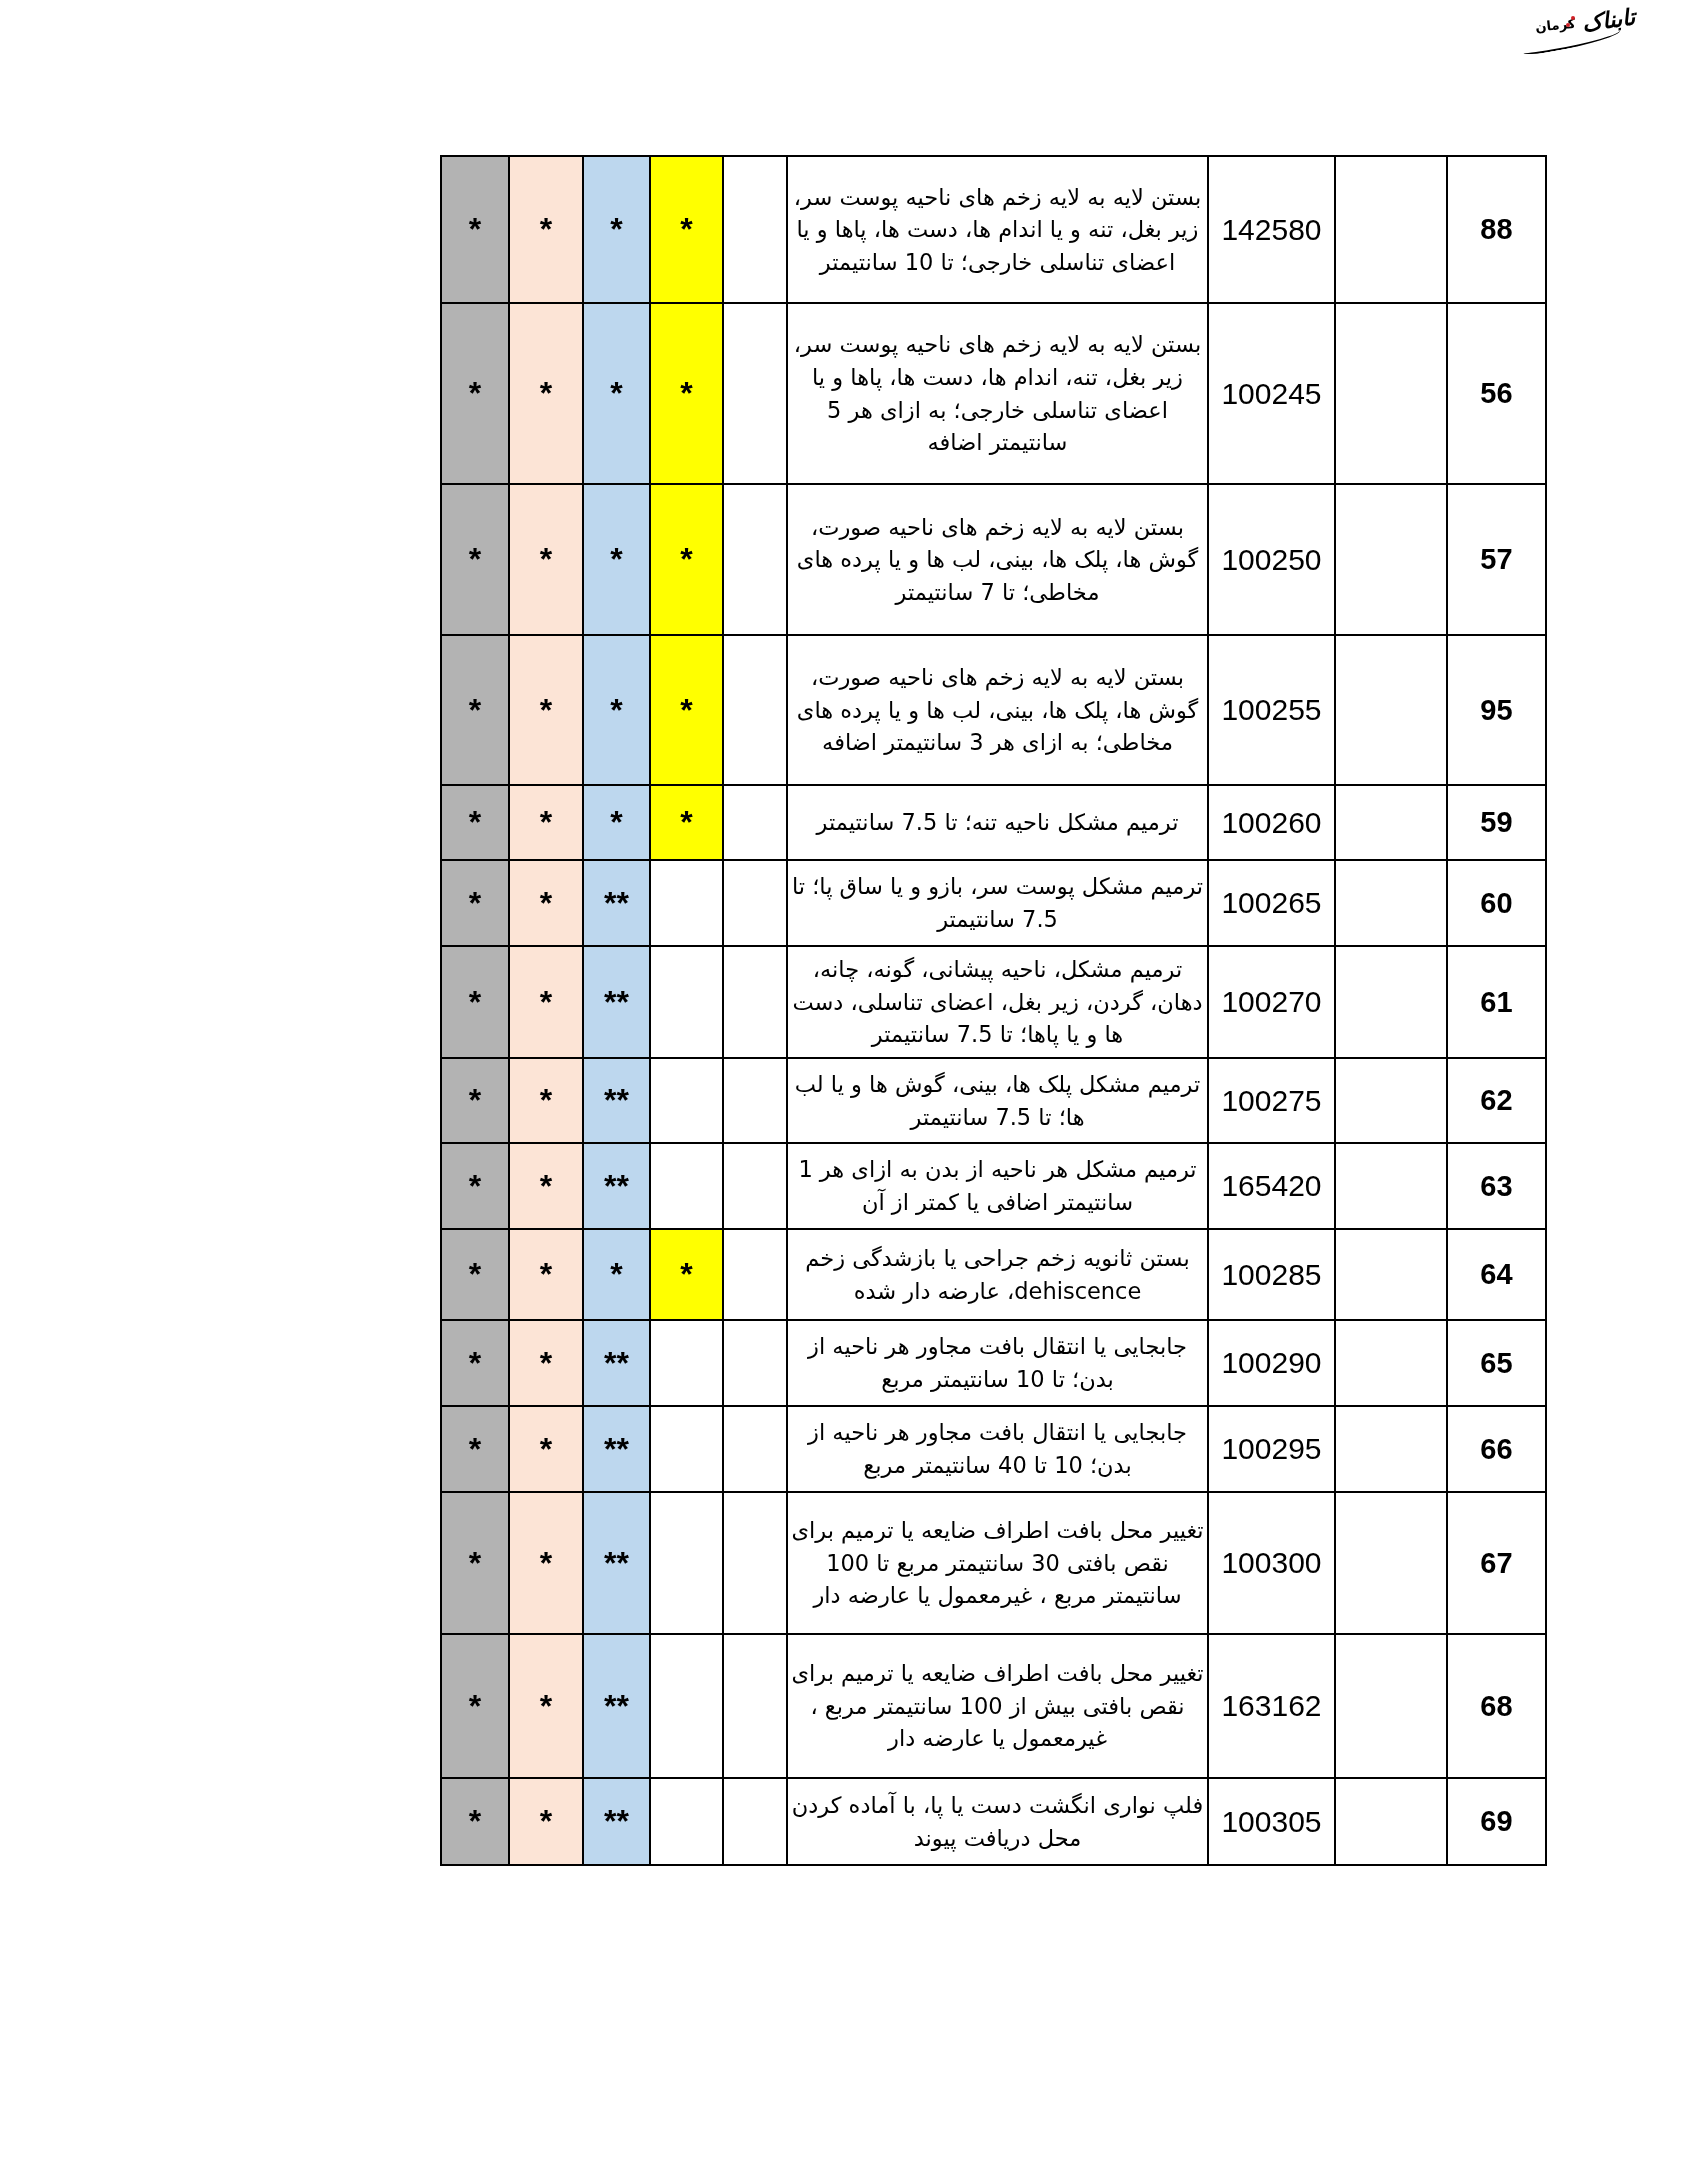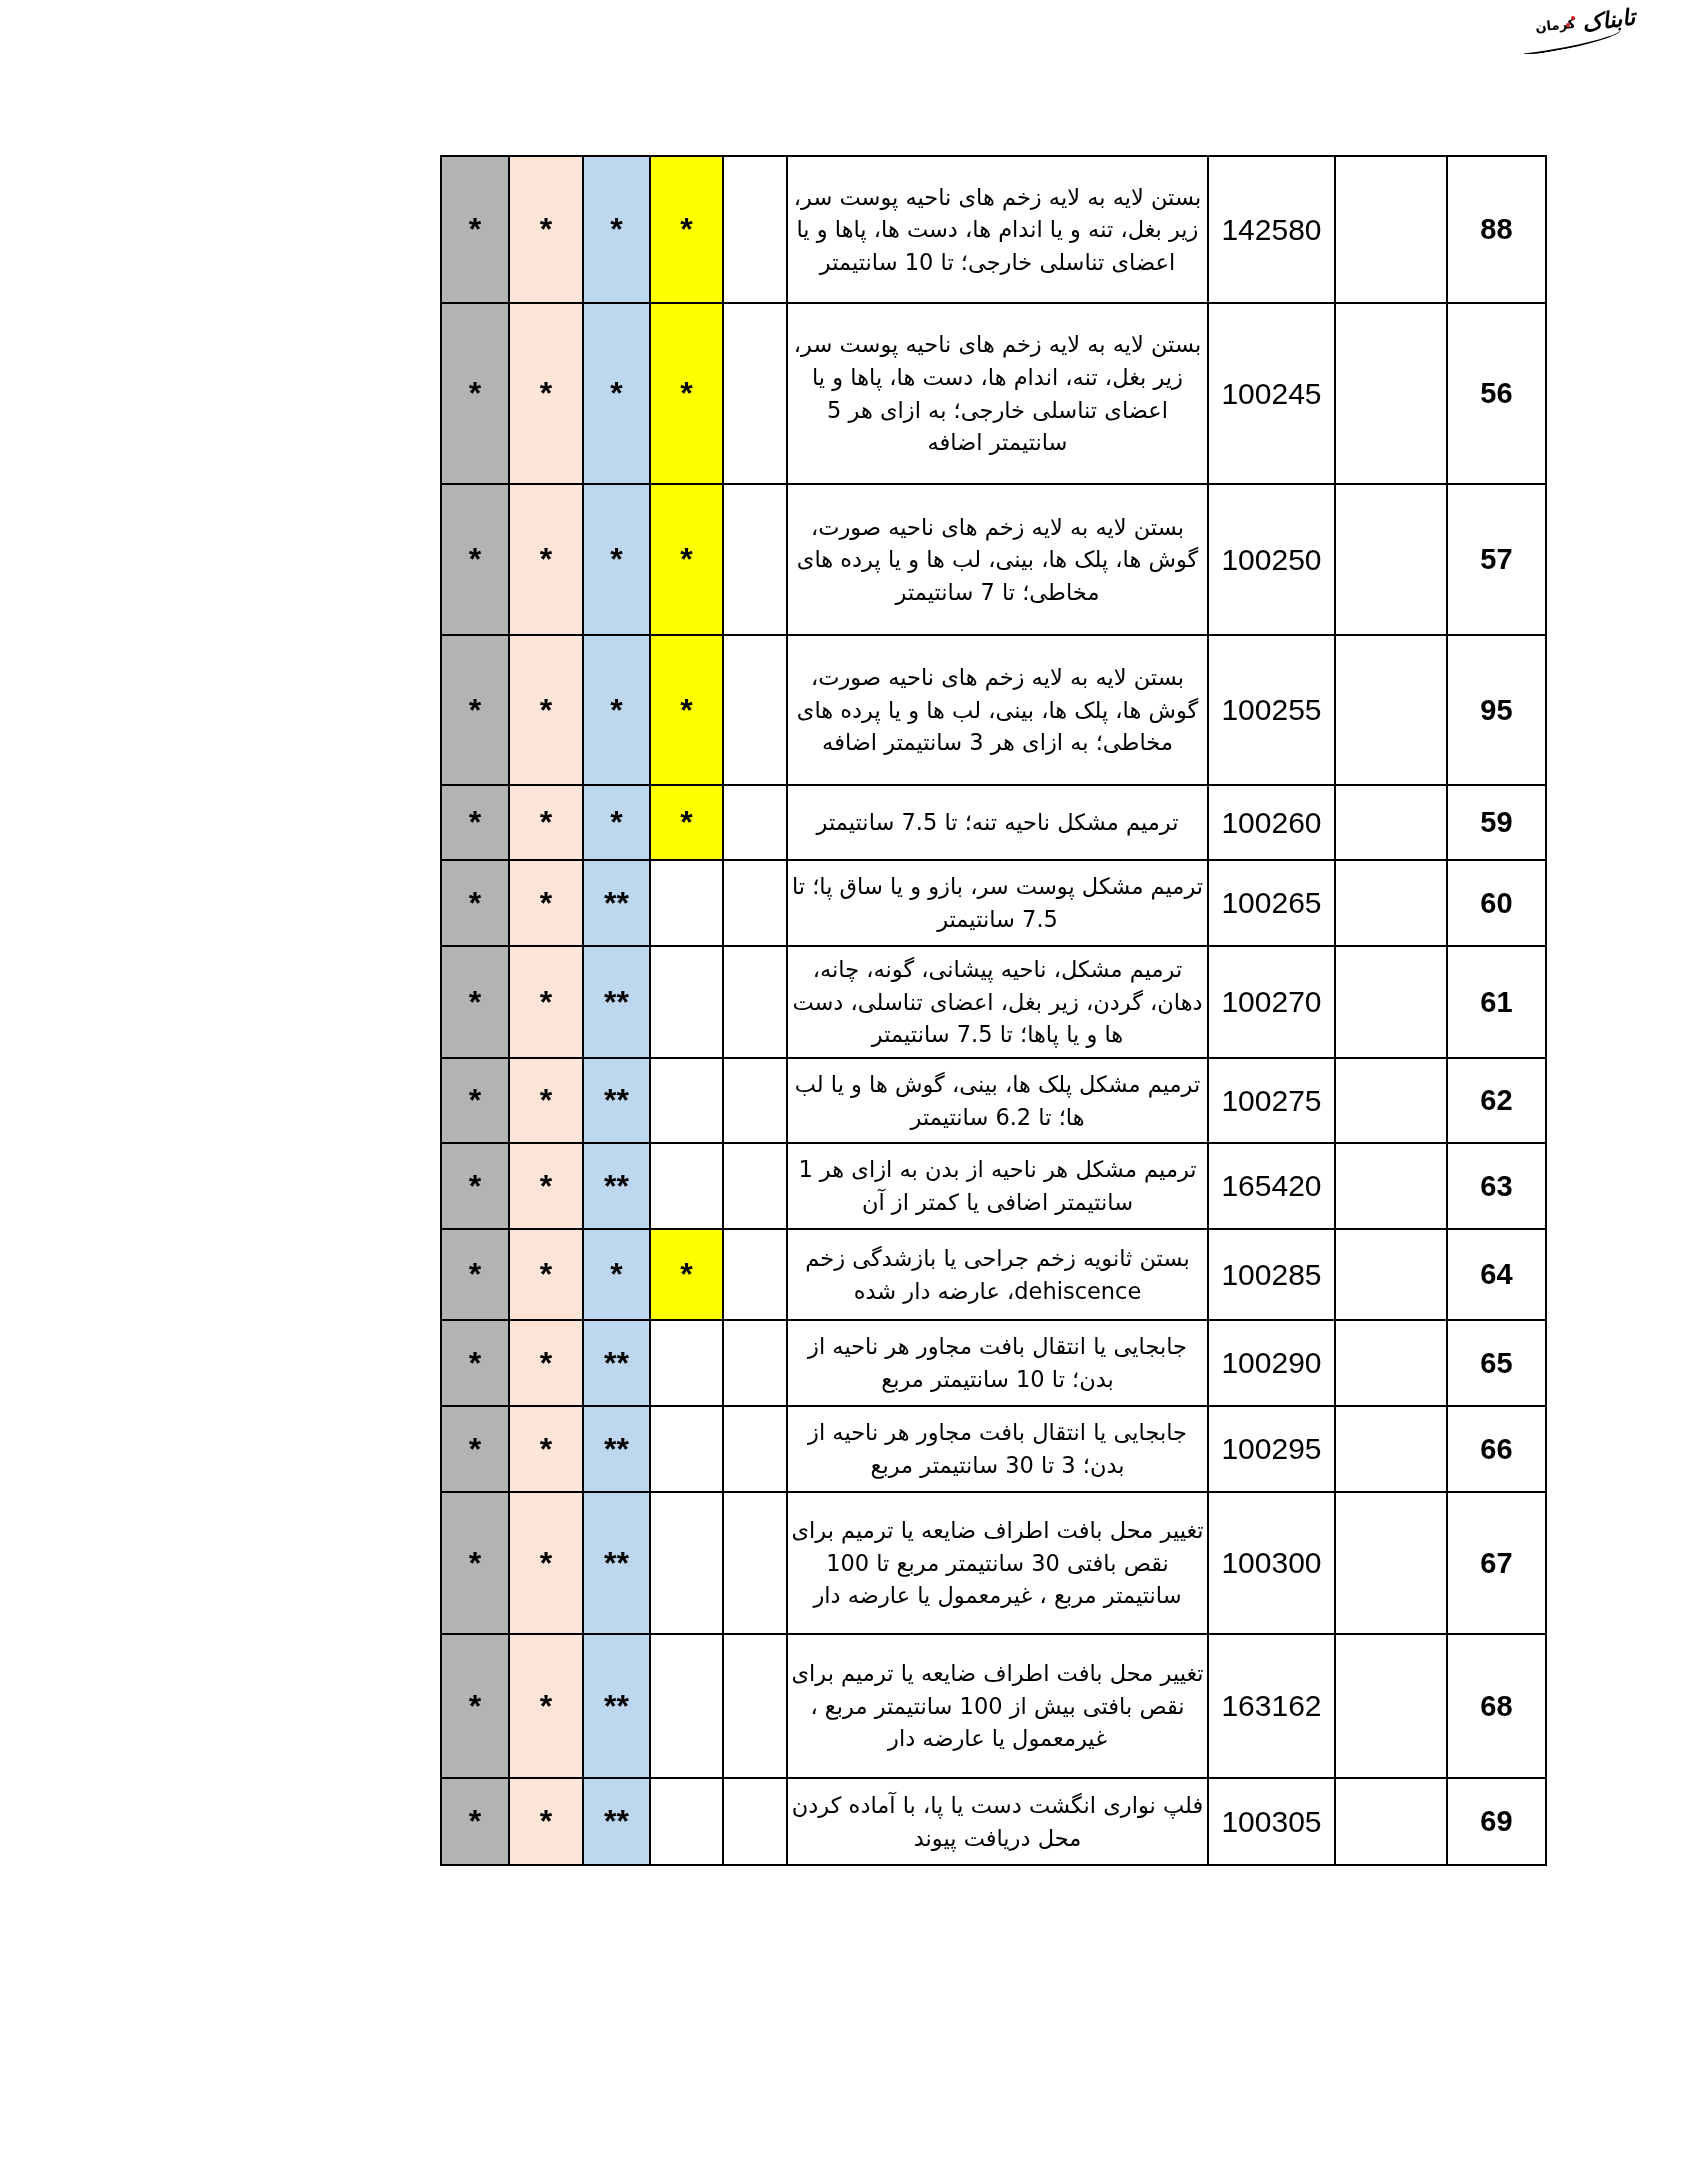--- a/index.html
+++ b/index.html
@@ -195,21 +195,21 @@
         <td class="cell-code">100270</td>
         <td class="cell-blank"></td>
         <td class="cell-num">61</td>
       </tr>
       <tr style="height: 85px;">
         <td class="cell-mark" style="background: rgb(179, 179, 179);">*</td>
         <td class="cell-mark" style="background: rgb(252, 228, 214);">*</td>
         <td class="cell-mark" style="background: rgb(189, 215, 238);">**</td>
         <td class="cell-mark" style="background: rgb(255, 255, 255);"></td>
         <td class="cell-spacer"></td>
-        <td class="cell-desc" dir="rtl">ترمیم مشکل پلک ها، بینی، گوش ها و یا لب ها؛ تا 6.2 سانتیمتر</td>
+        <td class="cell-desc" dir="rtl">ترمیم مشکل پلک ها، بینی، گوش ها و یا لب ها؛ تا 7.5 سانتیمتر</td>
         <td class="cell-code">100275</td>
         <td class="cell-blank"></td>
         <td class="cell-num">62</td>
       </tr>
       <tr style="height: 86px;">
         <td class="cell-mark" style="background: rgb(179, 179, 179);">*</td>
         <td class="cell-mark" style="background: rgb(252, 228, 214);">*</td>
         <td class="cell-mark" style="background: rgb(189, 215, 238);">**</td>
         <td class="cell-mark" style="background: rgb(255, 255, 255);"></td>
         <td class="cell-spacer"></td>
@@ -239,21 +239,21 @@
         <td class="cell-code">100290</td>
         <td class="cell-blank"></td>
         <td class="cell-num">65</td>
       </tr>
       <tr style="height: 86px;">
         <td class="cell-mark" style="background: rgb(179, 179, 179);">*</td>
         <td class="cell-mark" style="background: rgb(252, 228, 214);">*</td>
         <td class="cell-mark" style="background: rgb(189, 215, 238);">**</td>
         <td class="cell-mark" style="background: rgb(255, 255, 255);"></td>
         <td class="cell-spacer"></td>
-        <td class="cell-desc" dir="rtl">جابجایی یا انتقال بافت مجاور هر ناحیه از بدن؛ 3 تا 30 سانتیمتر مربع</td>
+        <td class="cell-desc" dir="rtl">جابجایی یا انتقال بافت مجاور هر ناحیه از بدن؛ 10 تا 40 سانتیمتر مربع</td>
         <td class="cell-code">100295</td>
         <td class="cell-blank"></td>
         <td class="cell-num">66</td>
       </tr>
       <tr style="height: 142px;">
         <td class="cell-mark" style="background: rgb(179, 179, 179);">*</td>
         <td class="cell-mark" style="background: rgb(252, 228, 214);">*</td>
         <td class="cell-mark" style="background: rgb(189, 215, 238);">**</td>
         <td class="cell-mark" style="background: rgb(255, 255, 255);"></td>
         <td class="cell-spacer"></td>

